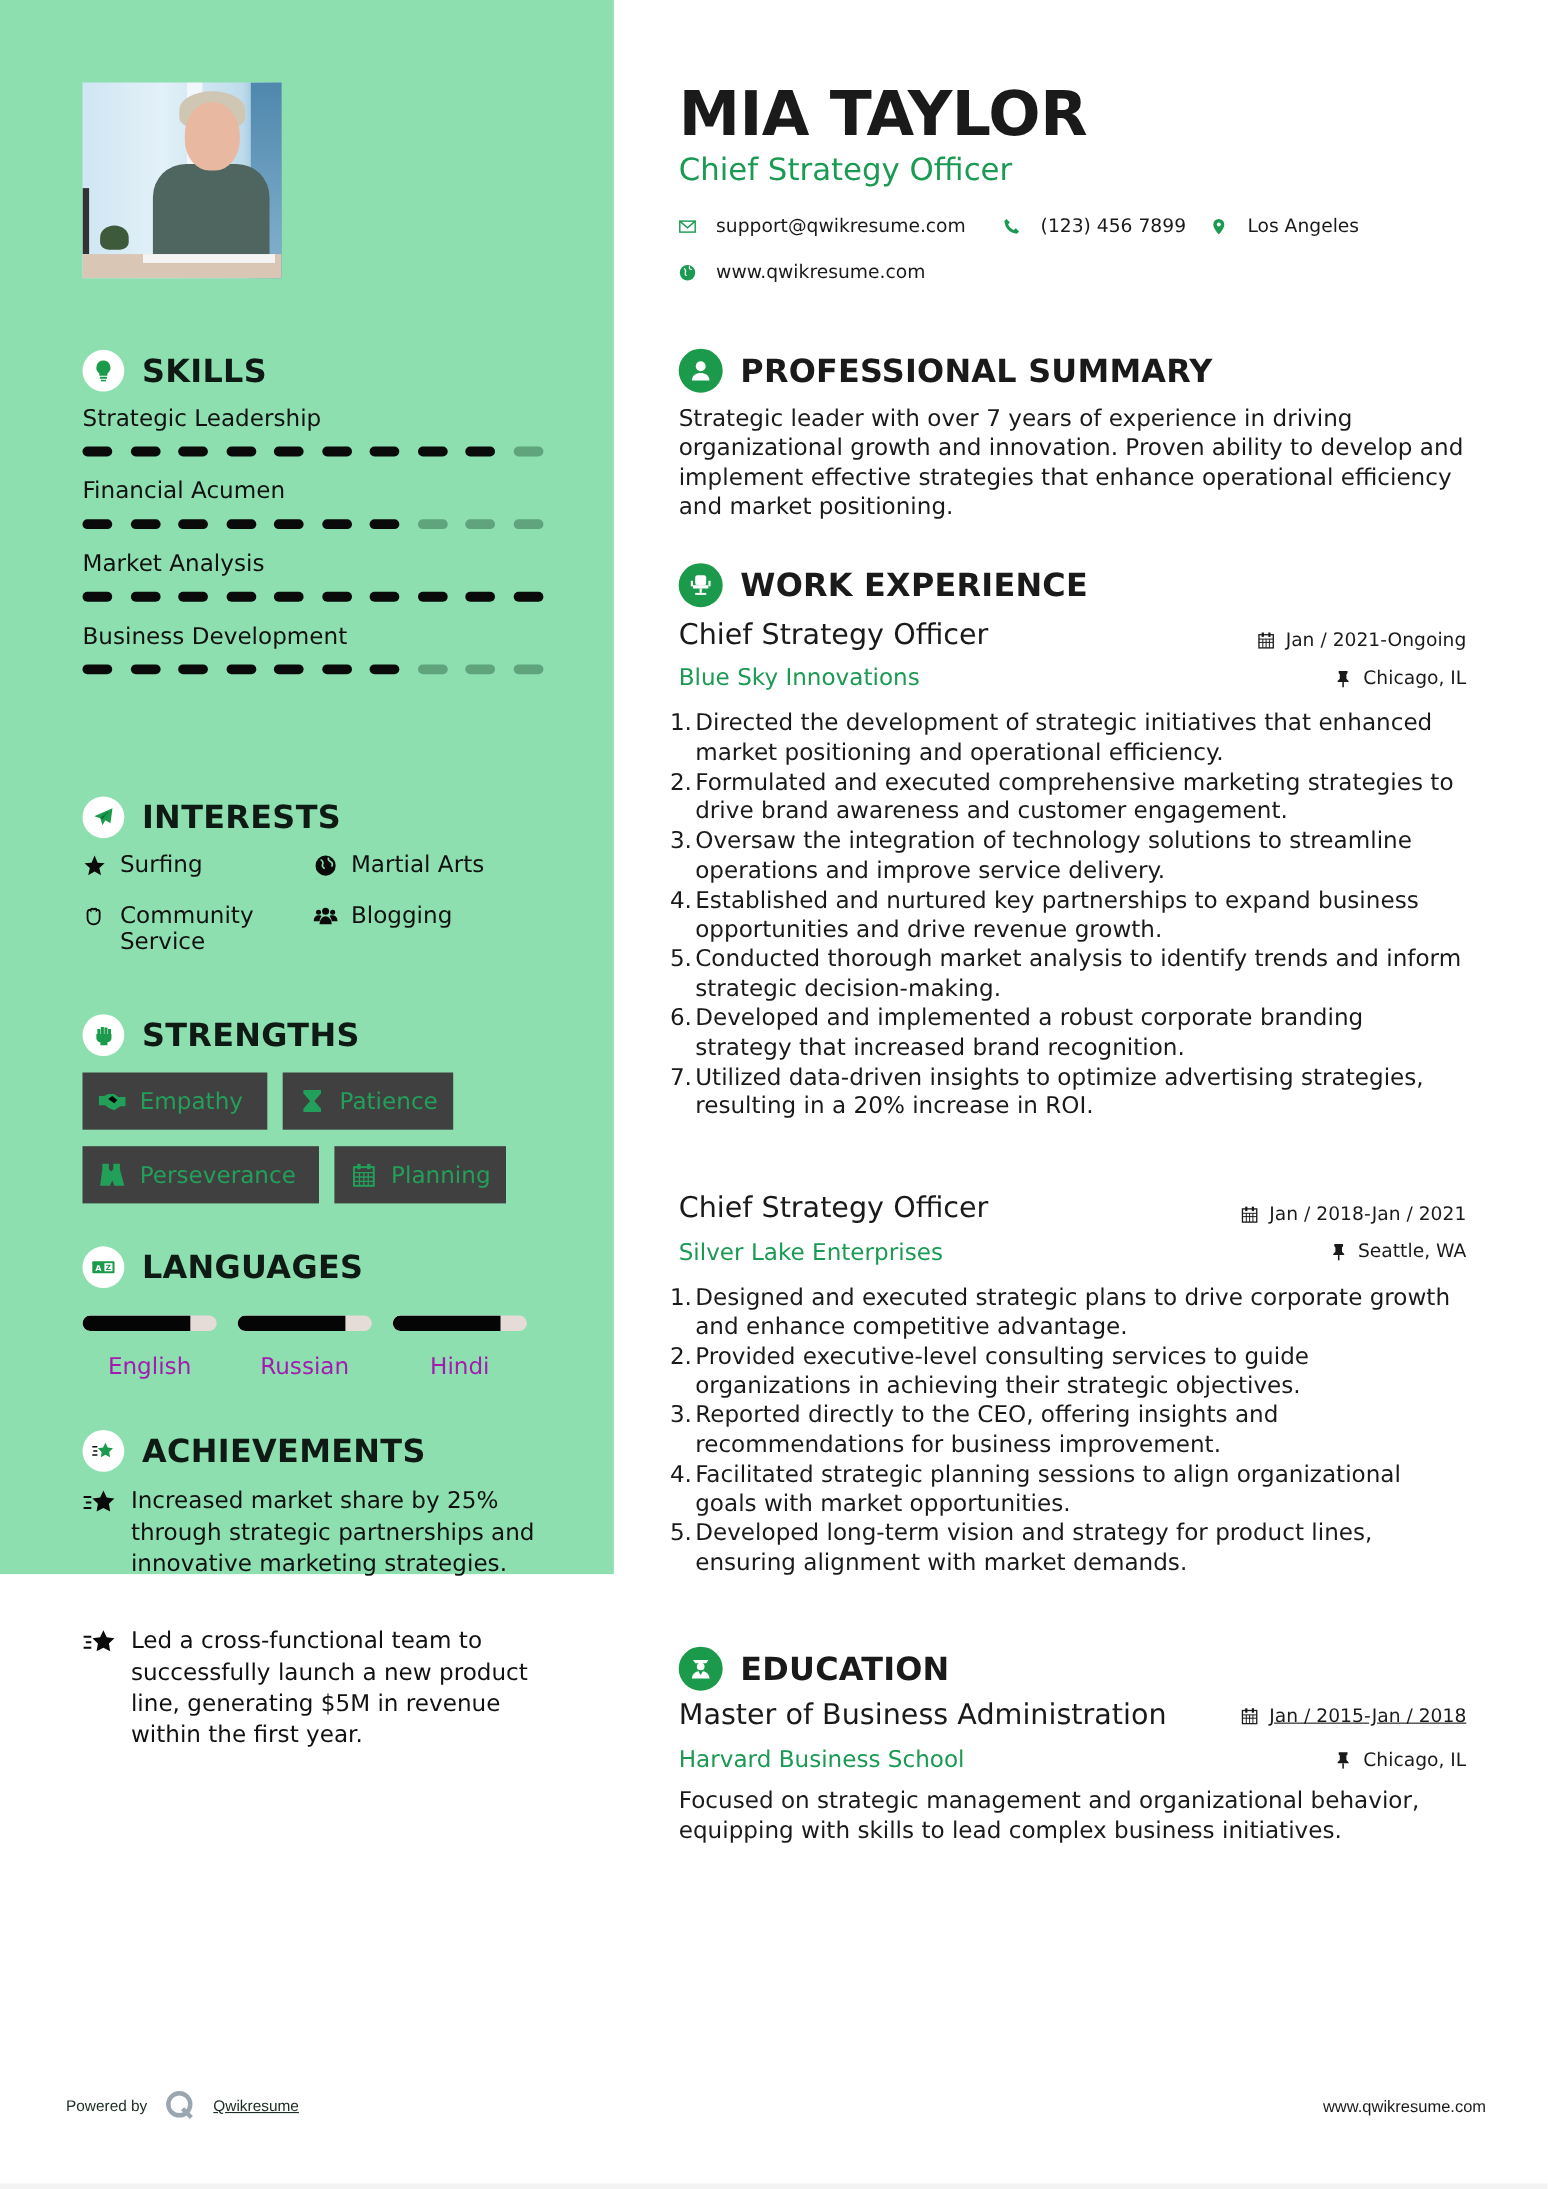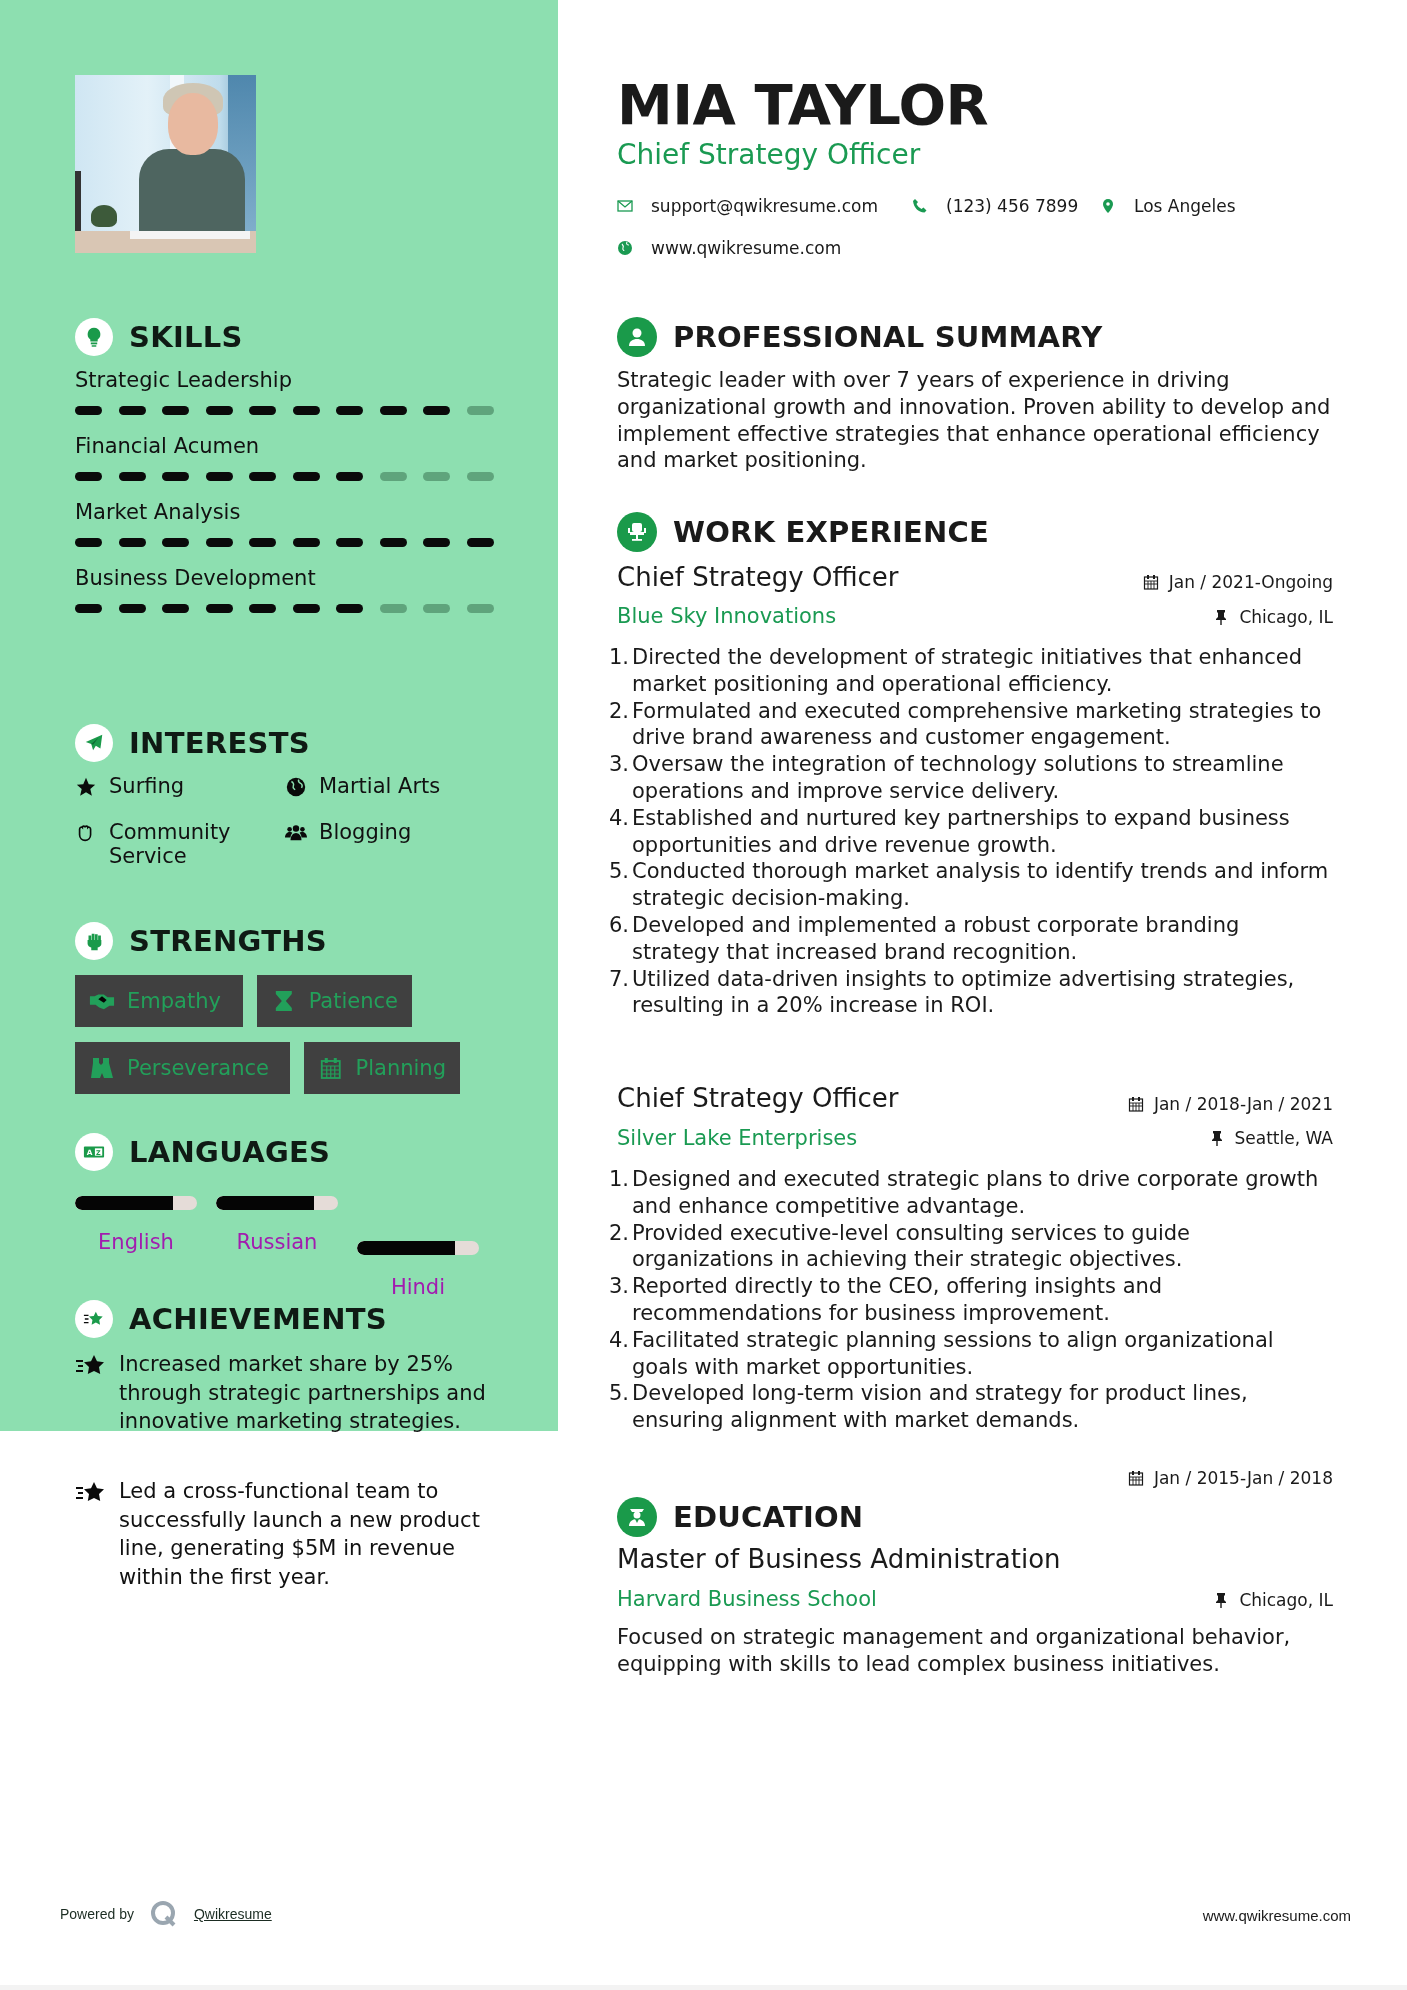--- a/index.html
+++ b/index.html
@@ -274,21 +274,21 @@
           <div class="lang-fill" style="width: 80%;"></div>
         </div>
       <div class="lang-name">English</div>
     </div>
     <div class="lang" style="left:216px; top:1196px;">
       <div class="lang-bar">
           <div class="lang-fill" style="width: 80%;"></div>
         </div>
       <div class="lang-name">Russian</div>
     </div>
-    <div class="lang" style="left:357px; top:1196px;margin-top:45px;">
+    <div class="lang" style="left:357px; top:1196px;">
       <div class="lang-bar">
           <div class="lang-fill" style="width: 80%;"></div>
         </div>
       <div class="lang-name">Hindi</div>
     </div>
 
     <div class="side-section-title" style="top:1300px;">
       <span class="side-icon">
         <svg viewBox="0 0 24 24">
             <path d="M14 4l2.3 4.7 5.2.7-3.8 3.6.9 5.2L14 15.8l-4.6 2.4.9-5.2-3.8-3.6 5.2-.7z" fill="#1a9a4a"></path>
@@ -490,21 +490,21 @@
             <path d="M5 4h14l-2 3H7z" fill="#ffffff"></path>
             <circle cx="12" cy="10" r="3.5" fill="#ffffff"></circle>
             <path d="M4 21c0-4 3-7 8-7s8 3 8 7z" fill="#ffffff"></path>
             <path d="M10 14l2 4 2-4" fill="#1a9a4a"></path>
           </svg>
       </span>
       <span class="main-h">EDUCATION</span>
     </div>
 
     <div class="job-title" style="top:1544px;">Master of Business Administration</div>
-    <div class="meta" style="top:1468px;">
+    <div class="meta" style="top:1550px;text-decoration:underline;">
       <svg viewBox="0 0 16 16">
           <rect x="1.5" y="3" width="13" height="12" fill="none" stroke="#1a1a1a" stroke-width="1.2"></rect>
           <path d="M1.5 7h13M1.5 10h13M5 7v8M8 7v8M11 7v8" stroke="#1a1a1a" stroke-width="0.9"></path>
           <rect x="4" y="1" width="2" height="4" fill="#1a1a1a"></rect>
           <rect x="10" y="1" width="2" height="4" fill="#1a1a1a"></rect>
         </svg>
       <span>Jan / 2015-Jan / 2018</span>
     </div>
     <div class="company" style="top:1587px;">Harvard Business School</div>
     <div class="meta" style="top:1590px;">

